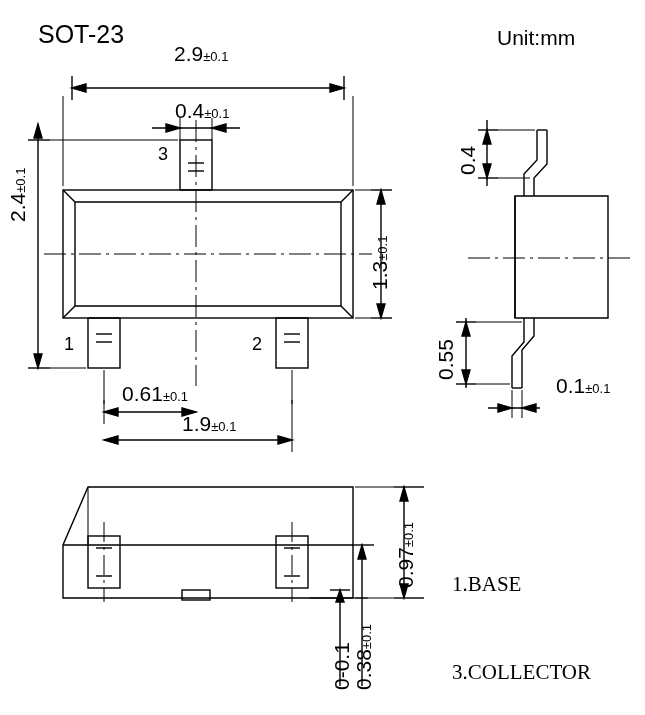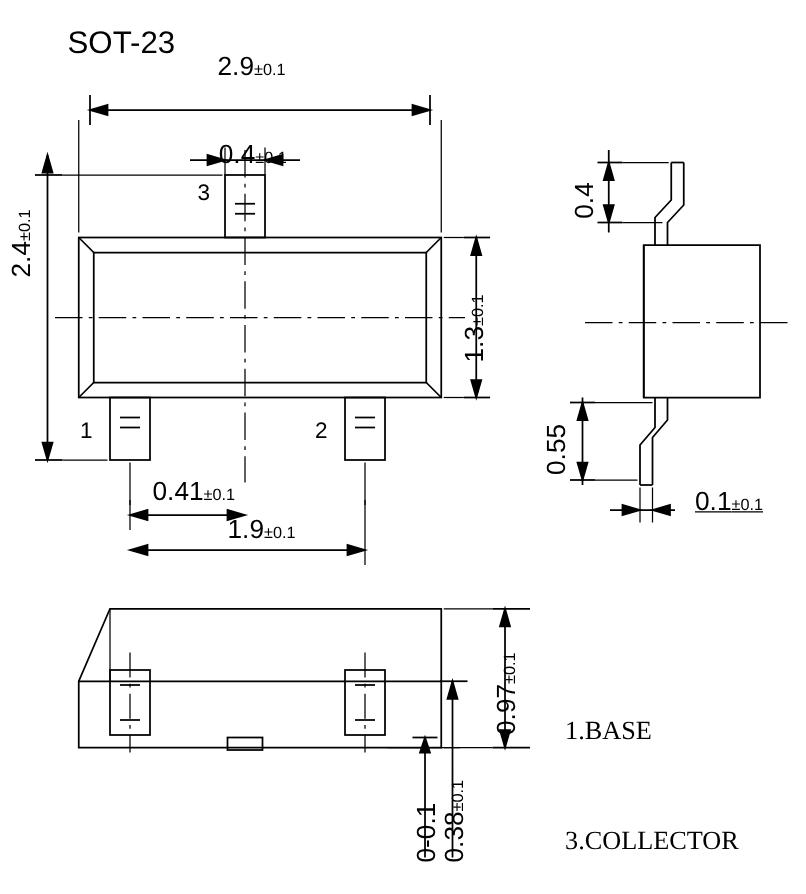--- a/index.html
+++ b/index.html
@@ -19,21 +19,20 @@
     background: #ffffff;
   }
   #root svg {
     position: absolute;
     left: 0;
     top: 0;
   }
   .ttl {
     font-size: 25px;
     font-family: "Liberation Sans", sans-serif;
-    margin-left: 16px;
   }
   .unit {
     font-size: 21px;
   }
   .dim {
     font-size: 21px;
   }
   .tol {
     font-size: 13px;
   }
@@ -189,58 +188,59 @@
       <line x1="340" y1="590" x2="340" y2="686"></line>
       <path d="M 340 590 L 336 602 L 344 602 Z" fill="#000"></path>
       <line x1="330" y1="590" x2="350" y2="590"></line>
       <line x1="310" y1="598" x2="368" y2="598" stroke-width="1"></line>
 
     </g>
   </svg>
 
   <div class="ttl" style="position:absolute;left:38px;top:20px;">SOT-23</div>
 
+  <div class="unit" style="position:absolute;left:497px;top:26px;">Unit:mm</div>
 
   <div style="position:absolute;left:174px;top:42px;white-space:nowrap;">
     <span class="dim">2.9</span><span class="tol">±0.1</span>
   </div>
 
-  <div style="position:absolute;left:175px;top:112px;white-space:nowrap;text-align:center;">
+  <div style="position:absolute;left:175px;top:99px;white-space:nowrap;text-align:center;">
     <span class="dim">0.4</span><span class="tol">±0.1</span>
   </div>
 
   <div style="position:absolute;left:6px;top:222px;transform:rotate(-90deg);transform-origin:left top;white-space:nowrap;">
     <span class="dim">2.4</span><span class="tol">±0.1</span>
   </div>
 
   <div style="position:absolute;left:368px;top:290px;transform:rotate(-90deg);transform-origin:left top;white-space:nowrap;">
     <span class="dim">1.3</span><span class="tol">±0.1</span>
   </div>
 
   <div style="position:absolute;left:122px;top:382px;white-space:nowrap;">
-    <span class="dim">0.41</span><span class="tol">±0.1</span>
+    <span class="dim">0.61</span><span class="tol">±0.1</span>
   </div>
 
   <div style="position:absolute;left:182px;top:412px;white-space:nowrap;">
     <span class="dim">1.9</span><span class="tol">±0.1</span>
   </div>
 
   <div class="pin" style="position:absolute;left:158px;top:144px;">3</div>
   <div class="pin" style="position:absolute;left:64px;top:334px;">1</div>
   <div class="pin" style="position:absolute;left:252px;top:334px;">2</div>
 
   <div style="position:absolute;left:456px;top:175px;transform:rotate(-90deg);transform-origin:left top;white-space:nowrap;">
     <span class="dim">0.4</span><span class="tol"></span>
   </div>
 
   <div style="position:absolute;left:434px;top:380px;transform:rotate(-90deg);transform-origin:left top;white-space:nowrap;">
     <span class="dim">0.55</span><span class="tol"></span>
   </div>
 
-  <div style="position:absolute;left:556px;top:390px;white-space:nowrap;text-decoration:underline;">
+  <div style="position:absolute;left:556px;top:374px;white-space:nowrap;">
     <span class="dim">0.1</span><span class="tol">±0.1</span>
   </div>
 
   <div style="position:absolute;left:394px;top:588px;transform:rotate(-90deg);transform-origin:left top;white-space:nowrap;">
     <span class="dim">0.97</span><span class="tol">±0.1</span>
   </div>
 
   <div style="position:absolute;left:330px;top:690px;transform:rotate(-90deg);transform-origin:left top;white-space:nowrap;">
     <span class="dim">0-0.1</span>
   </div>

